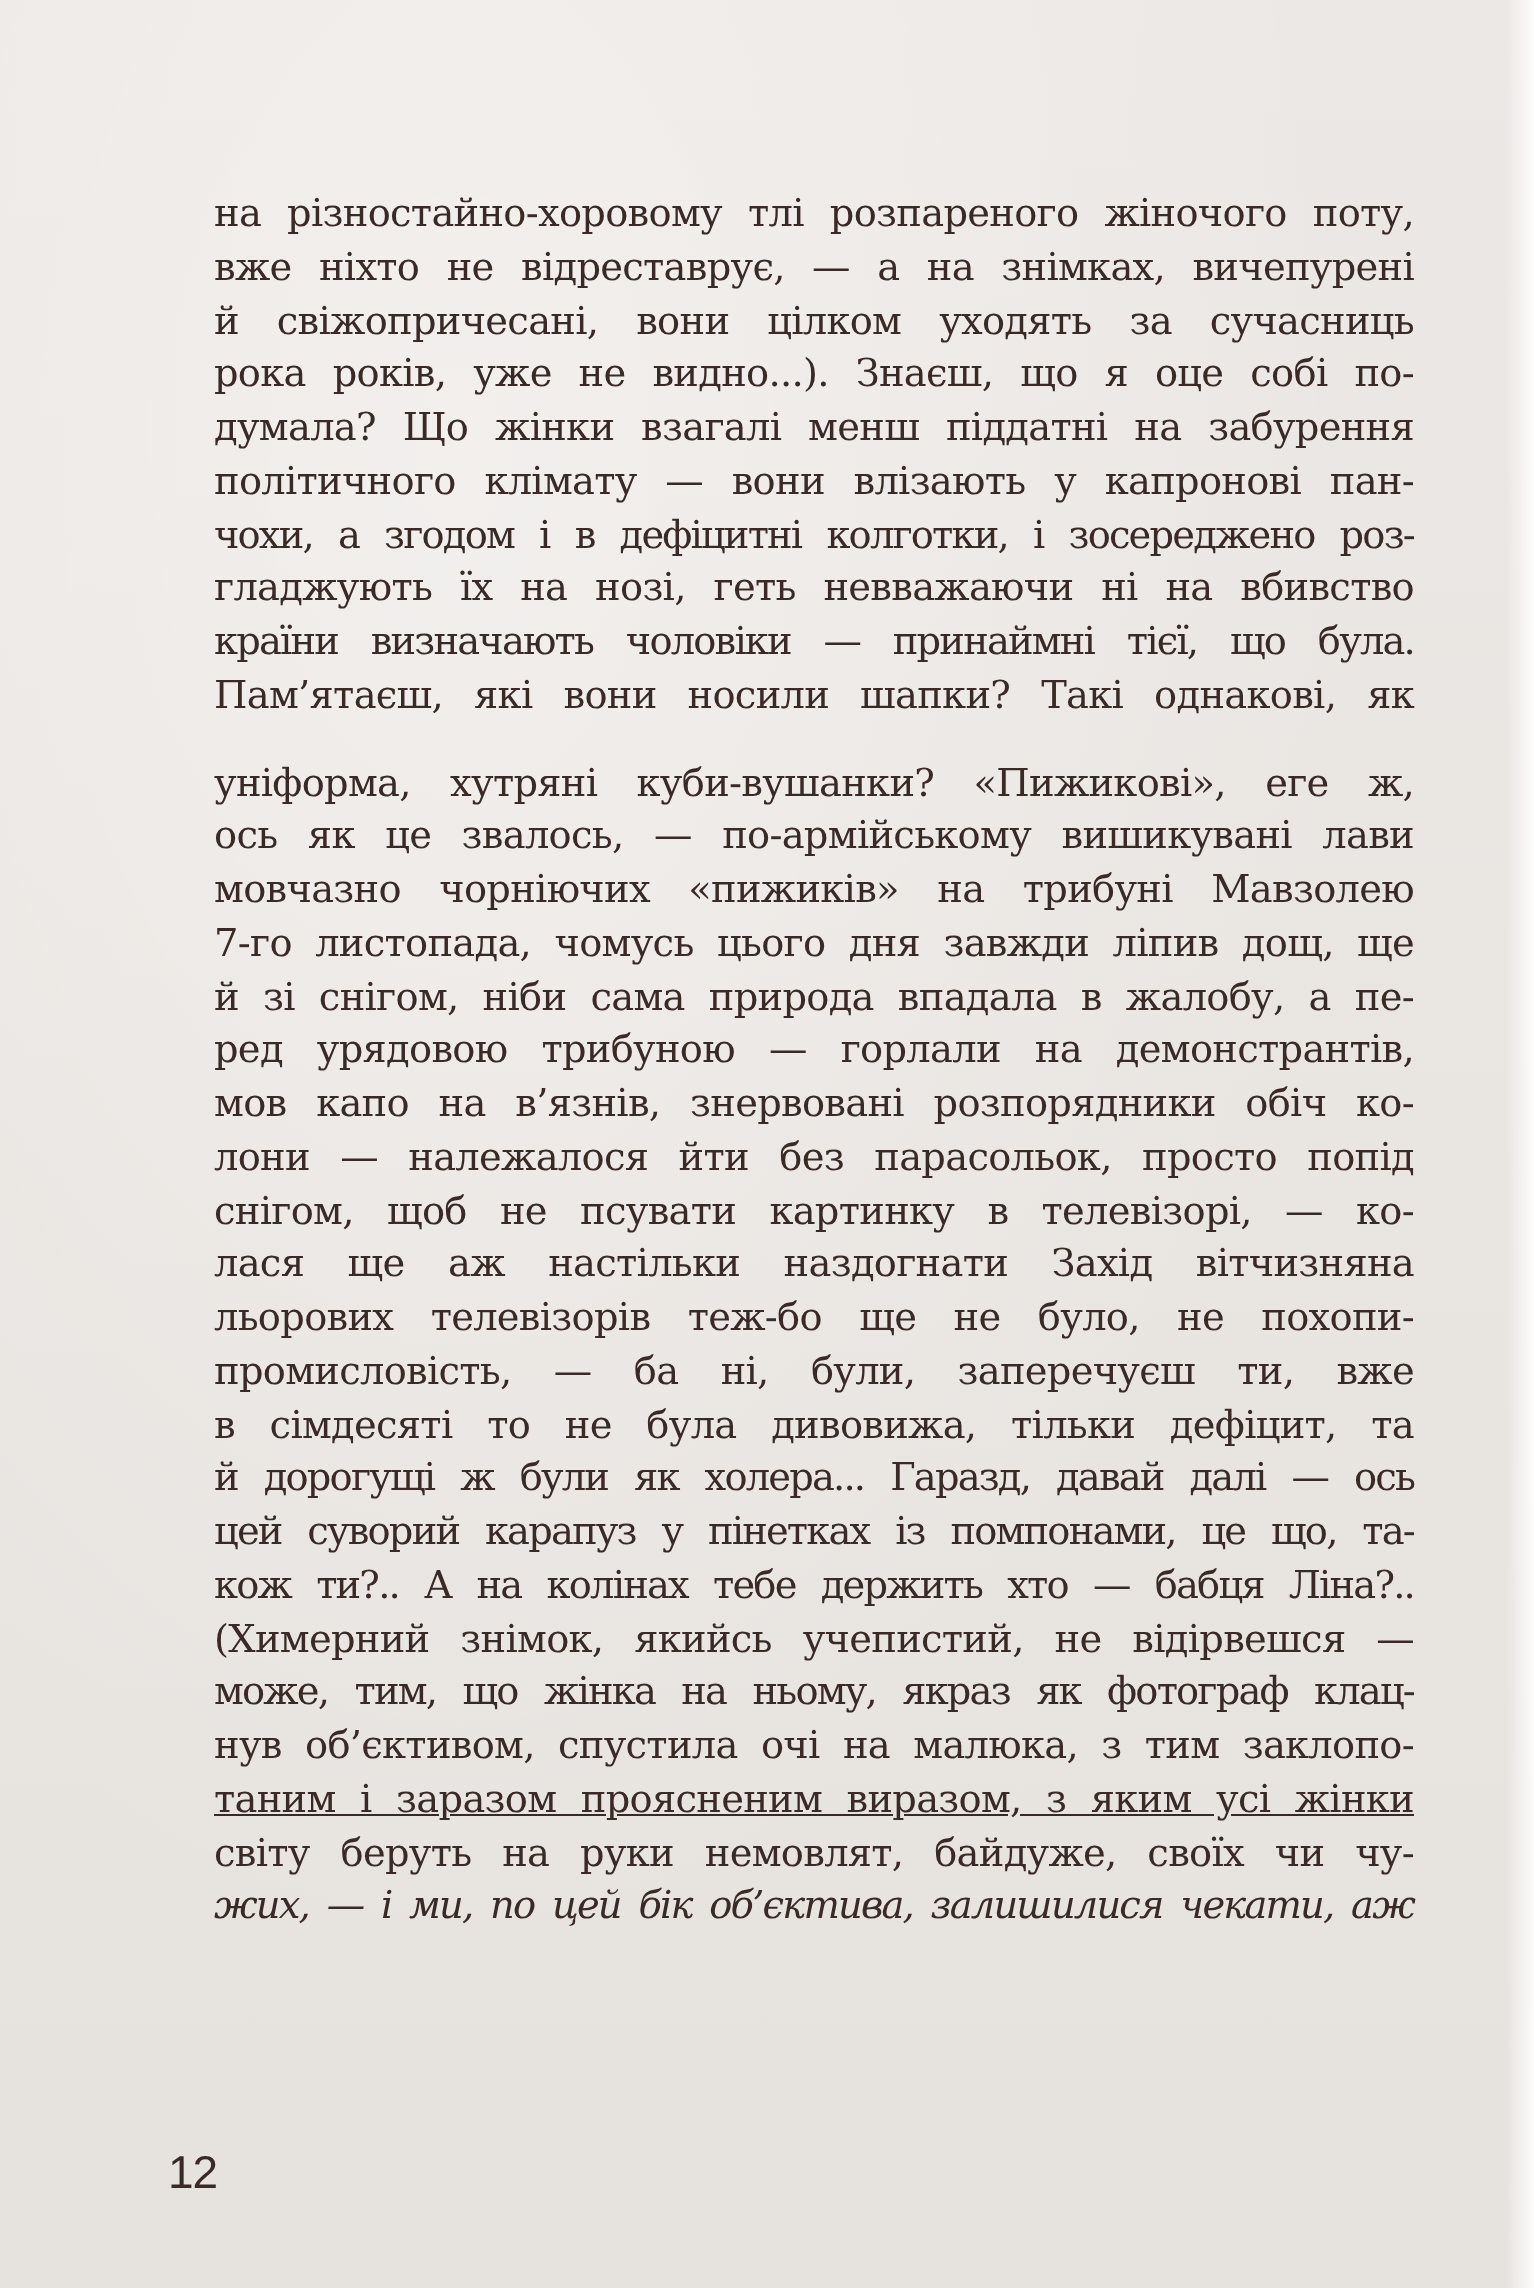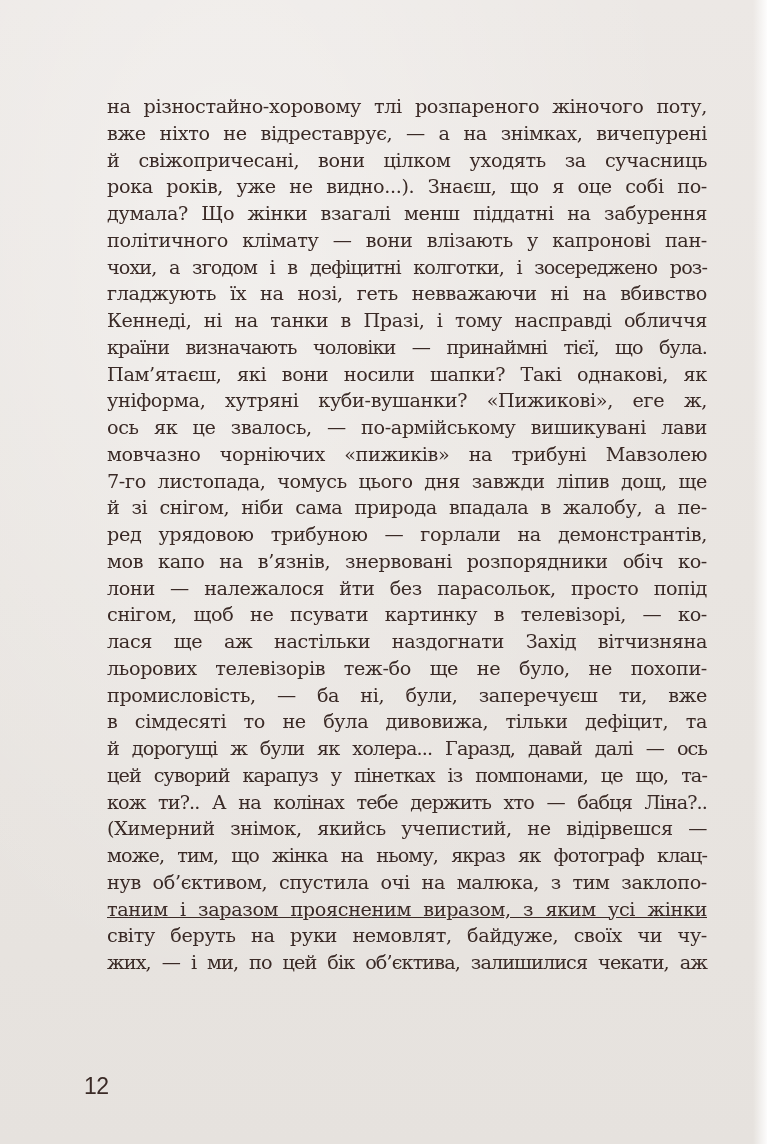--- a/index.html
+++ b/index.html
@@ -70,41 +70,40 @@
 
   <div class="text-block">
     <span class="line" style="display: block; text-align-last: justify;">на різностайно-хоровому тлі розпареного жіночого поту,</span>
     <span class="line" style="display: block; text-align-last: justify;">вже ніхто не відреставрує, — а на знімках, вичепурені</span>
     <span class="line" style="display: block; text-align-last: justify;">й свіжопричесані, вони цілком уходять за сучасниць</span>
     <span class="line" style="display: block; text-align-last: justify;">рока років, уже не видно...). Знаєш, що я оце собі по-</span>
     <span class="line" style="display: block; text-align-last: justify;">думала? Що жінки взагалі менш піддатні на забурення</span>
     <span class="line" style="display: block; text-align-last: justify;">політичного клімату — вони влізають у капронові пан-</span>
     <span class="line tight" style="display: block; text-align-last: justify;">чохи, а згодом і в дефіцитні колготки, і зосереджено роз-</span>
     <span class="line" style="display: block; text-align-last: justify;">гладжують їх на нозі, геть невважаючи ні на вбивство</span>
-    <span class="line" style="display: block; text-align-last: justify;">Кеннеді, ні на танки в Празі, і тому насправді обличчя</span>
     <span class="line tight" style="display: block; text-align-last: justify;">країни визначають чоловіки — принаймні тієї, що була.</span>
     <span class="line" style="display: block; text-align-last: justify;">Пам’ятаєш, які вони носили шапки? Такі однакові, як</span>
-    <span class="line" style="display: block; text-align-last: justify;">уніформа, хутряні куби-вушанки? «Пижикові», еге ж,</span>
+    <span class="line" style="display: block; text-align-last: justify; margin-top: 17px;">уніформа, хутряні куби-вушанки? «Пижикові», еге ж,</span>
     <span class="line" style="display: block; text-align-last: justify;">ось як це звалось, — по-армійському вишикувані лави</span>
     <span class="line" style="display: block; text-align-last: justify;">мовчазно чорніючих «пижиків» на трибуні Мавзолею</span>
     <span class="line" style="display: block; text-align-last: justify;">7-го листопада, чомусь цього дня завжди ліпив дощ, ще</span>
     <span class="line" style="display: block; text-align-last: justify;">й зі снігом, ніби сама природа впадала в жалобу, а пе-</span>
     <span class="line" style="display: block; text-align-last: justify;">ред урядовою трибуною — горлали на демонстрантів,</span>
     <span class="line" style="display: block; text-align-last: justify;">мов капо на в’язнів, знервовані розпорядники обіч ко-</span>
     <span class="line" style="display: block; text-align-last: justify;">лони — належалося йти без парасольок, просто попід</span>
     <span class="line" style="display: block; text-align-last: justify;">снігом, щоб не псувати картинку в телевізорі, — ко-</span>
     <span class="line" style="display: block; text-align-last: justify;">лася ще аж настільки наздогнати Захід вітчизняна</span>
     <span class="line" style="display: block; text-align-last: justify;">льорових телевізорів теж-бо ще не було, не похопи-</span>
     <span class="line" style="display: block; text-align-last: justify;">промисловість, — ба ні, були, заперечуєш ти, вже</span>
     <span class="line" style="display: block; text-align-last: justify;">в сімдесяті то не була дивовижа, тільки дефіцит, та</span>
     <span class="line tight" style="display: block; text-align-last: justify;">й дорогущі ж були як холера... Гаразд, давай далі — ось</span>
     <span class="line tight" style="display: block; text-align-last: justify;">цей суворий карапуз у пінетках із помпонами, це що, та-</span>
     <span class="line tight" style="display: block; text-align-last: justify;">кож ти?.. А на колінах тебе держить хто — бабця Ліна?..</span>
     <span class="line" style="display: block; text-align-last: justify;">(Химерний знімок, якийсь учепистий, не відірвешся —</span>
     <span class="line tight" style="display: block; text-align-last: justify;">може, тим, що жінка на ньому, якраз як фотограф клац-</span>
     <span class="line" style="display: block; text-align-last: justify;">нув об’єктивом, спустила очі на малюка, з тим заклопо-</span>
     <span class="line" style="display: block; text-align-last: justify; text-decoration: underline;">таним і заразом проясненим виразом, з яким усі жінки</span>
     <span class="line" style="display: block; text-align-last: justify;">світу беруть на руки немовлят, байдуже, своїх чи чу-</span>
-    <span class="line tight" style="display: block; text-align-last: justify;">жих, — і ми, по цей бік об’єктива, залишилися чекати, аж</span>
+    <span class="line tight" style="display: block; text-align-last: justify; font-style: italic;">жих, — і ми, по цей бік об’єктива, залишилися чекати, аж</span>
   </div>
 
   <div class="page-number">12</div>
 </div>
 
 </body></html>

